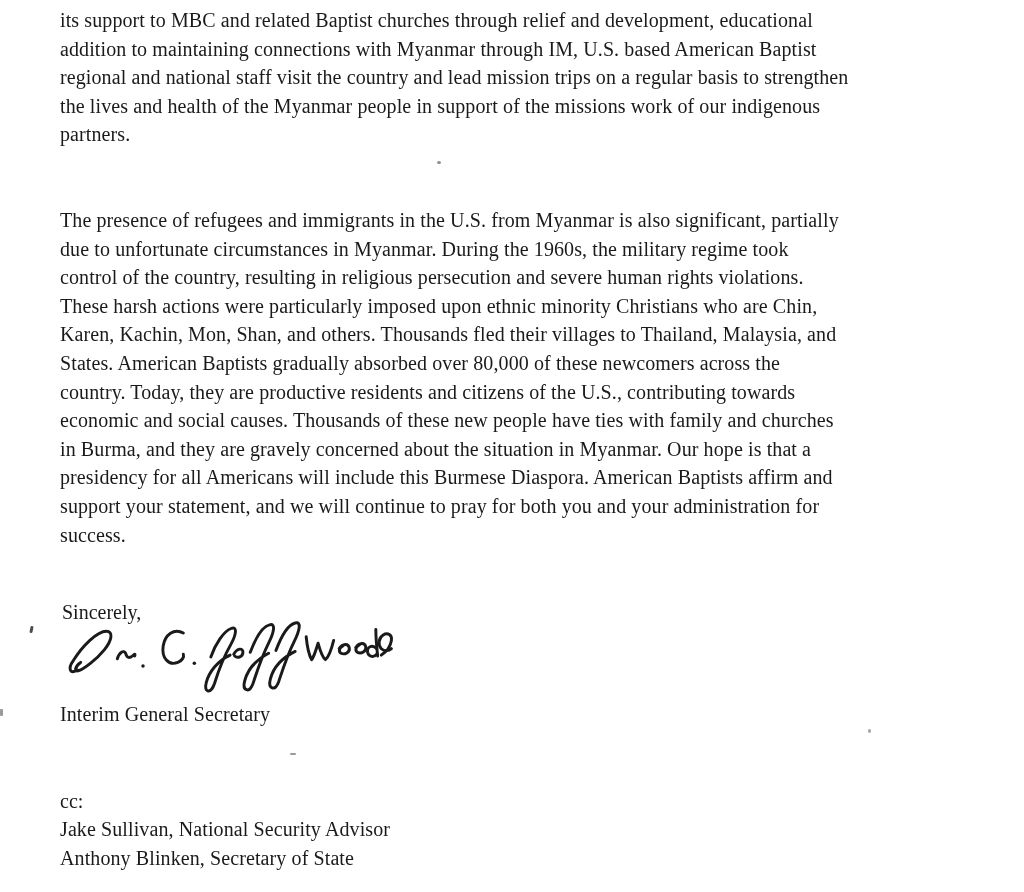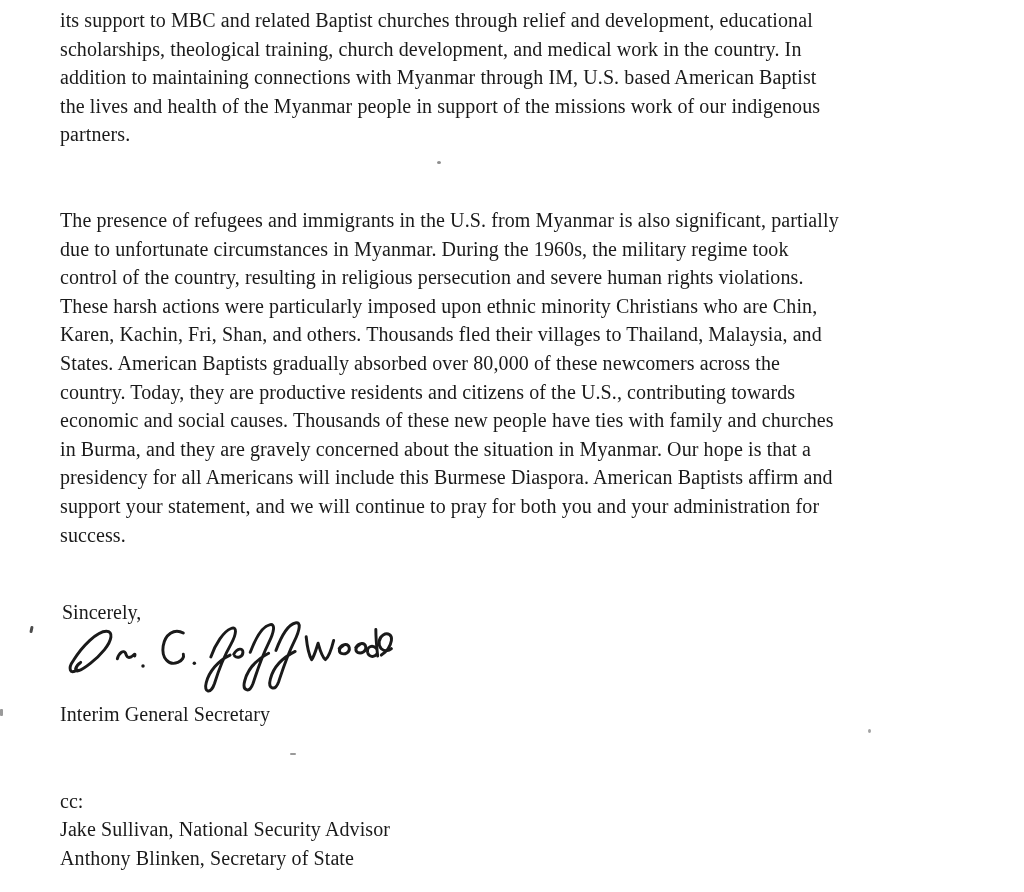--- a/index.html
+++ b/index.html
@@ -37,32 +37,32 @@
   .speck-d { left: 290px; top: 753px; width: 6px; height: 2px; border-radius: 1px; background: #9a9a9a; }
   .speck-e { left: 868px; top: 729px; width: 3px; height: 4px; background: #a3a3a3; }
 </style>
 </head>
 <body>
 
 <div class="page">
 
   <div class="text-block para-1">
       <div class="line">its support to MBC and related Baptist churches through relief and development, educational</div>
-      <div class="line">scholarships, theological training, church development, and medical work in the country. In</div>
       <div class="line">addition to maintaining connections with Myanmar through IM, U.S. based American Baptist</div>
+      <div class="line">regional and national staff visit the country and lead mission trips on a regular basis to strengthen</div>
       <div class="line">the lives and health of the Myanmar people in support of the missions work of our indigenous</div>
       <div class="line">partners.</div>
     </div>
 
   <div class="text-block para-2">
       <div class="line">The presence of refugees and immigrants in the U.S. from Myanmar is also significant, partially</div>
       <div class="line">due to unfortunate circumstances in Myanmar. During the 1960s, the military regime took</div>
       <div class="line">control of the country, resulting in religious persecution and severe human rights violations.</div>
       <div class="line">These harsh actions were particularly imposed upon ethnic minority Christians who are Chin,</div>
-      <div class="line">Karen, Kachin, Fri, Shan, and others. Thousands fled their villages to Thailand, Malaysia, and</div>
+      <div class="line">Karen, Kachin, Mon, Shan, and others. Thousands fled their villages to Thailand, Malaysia, and</div>
       <div class="line">States. American Baptists gradually absorbed over 80,000 of these newcomers across the</div>
       <div class="line">country. Today, they are productive residents and citizens of the U.S., contributing towards</div>
       <div class="line">economic and social causes. Thousands of these new people have ties with family and churches</div>
       <div class="line">in Burma, and they are gravely concerned about the situation in Myanmar. Our hope is that a</div>
       <div class="line">presidency for all Americans will include this Burmese Diaspora. American Baptists affirm and</div>
       <div class="line">support your statement, and we will continue to pray for both you and your administration for</div>
       <div class="line">success.</div>
     </div>
 
   <div class="closing">Sincerely,</div>

